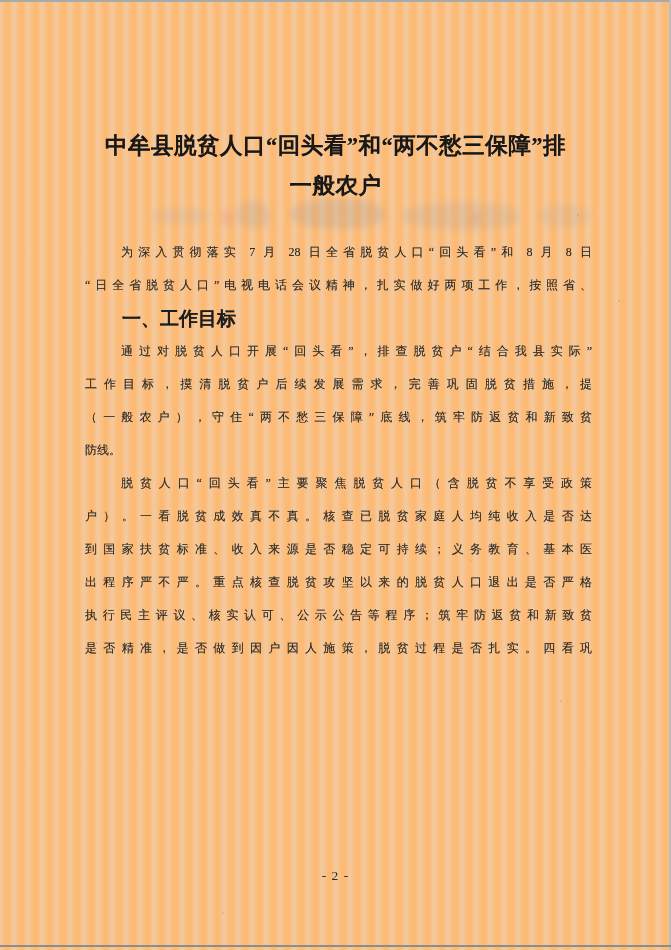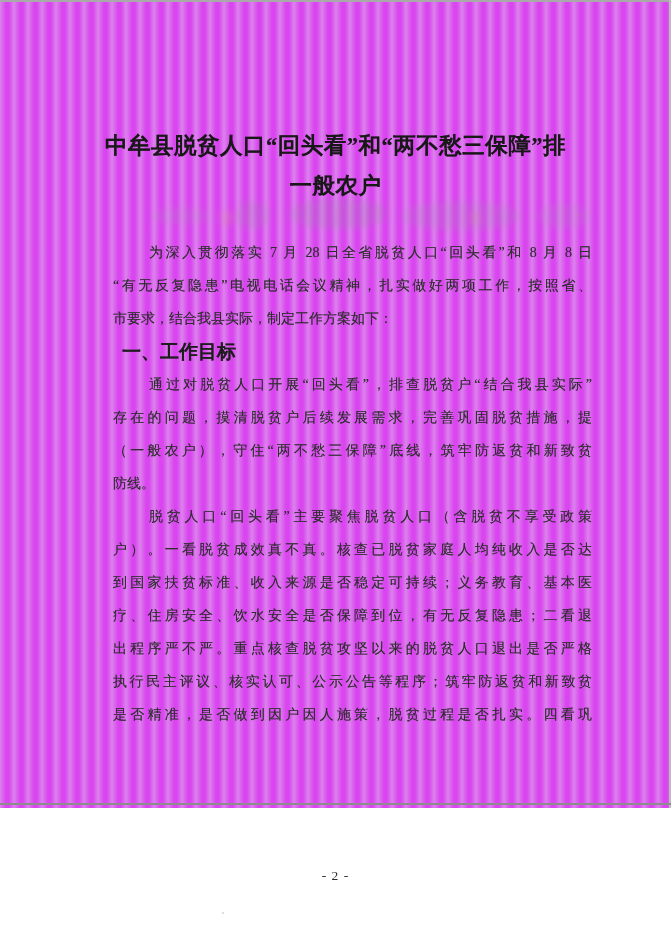--- a/index.html
+++ b/index.html
@@ -5,22 +5,22 @@
   * { margin: 0; padding: 0; box-sizing: border-box; }
   html, body { width: 671px; height: 950px; }
   body {
     font-family: "Liberation Serif", serif;
     background: #ffffff;
     overflow: hidden;
   }
   .page {
     position: relative;
     width: 671px;
-    height: 808px;
-    background: #d946ef;
+    height: 950px;
+    background: #fdba74;
   }
   
   .streaks {
     position: absolute;
     inset: 0;
     background: repeating-linear-gradient(
       90deg,
       rgba(225, 228, 233, 0.38) 0px,
       rgba(255, 255, 255, 0) 6px,
       rgba(255, 255, 255, 0) 9px,
@@ -78,26 +78,25 @@
     position: absolute;
     top: 236px;
     left: 85px;
     width: 507px;
     color: #2e2e2e;
   }
   .line {
     display: block;
     height: 33px;
     line-height: 33px;
-    font-size: 14px;
+    font-size: 12px;
     text-align: justify;
     text-align-last: justify;
     white-space: nowrap;
     text-shadow: 0 0 0.4px rgba(45,45,45,0.5);
-    margin-left: 28px;
   }
   .line.indent { padding-left: 36px; }
   .line.end { text-align-last: left; }
 
   .heading {
     display: block;
     height: 33px;
     line-height: 33px;
     padding-left: 37px;
     font-family: "Liberation Sans", sans-serif;
@@ -137,39 +136,37 @@
     <i class="g g4"></i>
     <i class="g g5"></i>
     <i class="g g6"></i>
     <i class="g g7"></i>
   </div>
 
   <div class="body-text">
 
     <p class="para">
       <span class="line indent">为深入贯彻落实 7 月 28 日全省脱贫人口“回头看”和 8 月 8 日</span>
-      <span class="line">“有无反复隐患”电视电话会议精神，扎实做好两项工作，按照省、</span>
-      <span class="line end">市要求，结合我县实际，制定工作方案如下：</span>
+      <span class="line">“日全省脱贫人口”电视电话会议精神，扎实做好两项工作，按照省、</span>
     </p>
 
     <h2 class="heading">一、工作目标</h2>
 
     <p class="para">
       <span class="line indent">通过对脱贫人口开展“回头看”，排查脱贫户“结合我县实际”</span>
-      <span class="line">存在的问题，摸清脱贫户后续发展需求，完善巩固脱贫措施，提</span>
+      <span class="line">工作目标，摸清脱贫户后续发展需求，完善巩固脱贫措施，提</span>
       <span class="line">（一般农户），守住“两不愁三保障”底线，筑牢防返贫和新致贫</span>
       <span class="line end">防线。</span>
     </p>
 
 
     <p class="para">
       <span class="line indent">脱贫人口“回头看”主要聚焦脱贫人口（含脱贫不享受政策</span>
       <span class="line">户）。一看脱贫成效真不真。核查已脱贫家庭人均纯收入是否达</span>
       <span class="line">到国家扶贫标准、收入来源是否稳定可持续；义务教育、基本医</span>
-      <span class="line">疗、住房安全、饮水安全是否保障到位，有无反复隐患；二看退</span>
       <span class="line">出程序严不严。重点核查脱贫攻坚以来的脱贫人口退出是否严格</span>
       <span class="line">执行民主评议、核实认可、公示公告等程序；筑牢防返贫和新致贫</span>
       <span class="line">是否精准，是否做到因户因人施策，脱贫过程是否扎实。四看巩</span>
     </p>
 
   </div>
 
   <div class="page-number">- 2 -</div>
 
   <div class="edge-top"></div>

